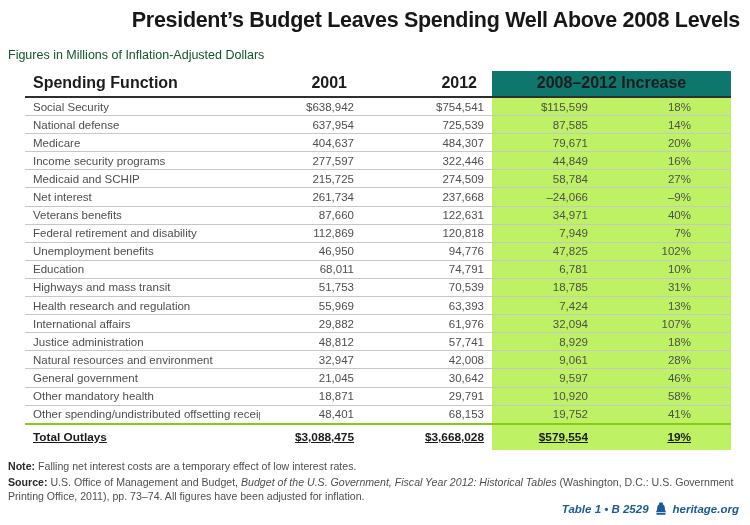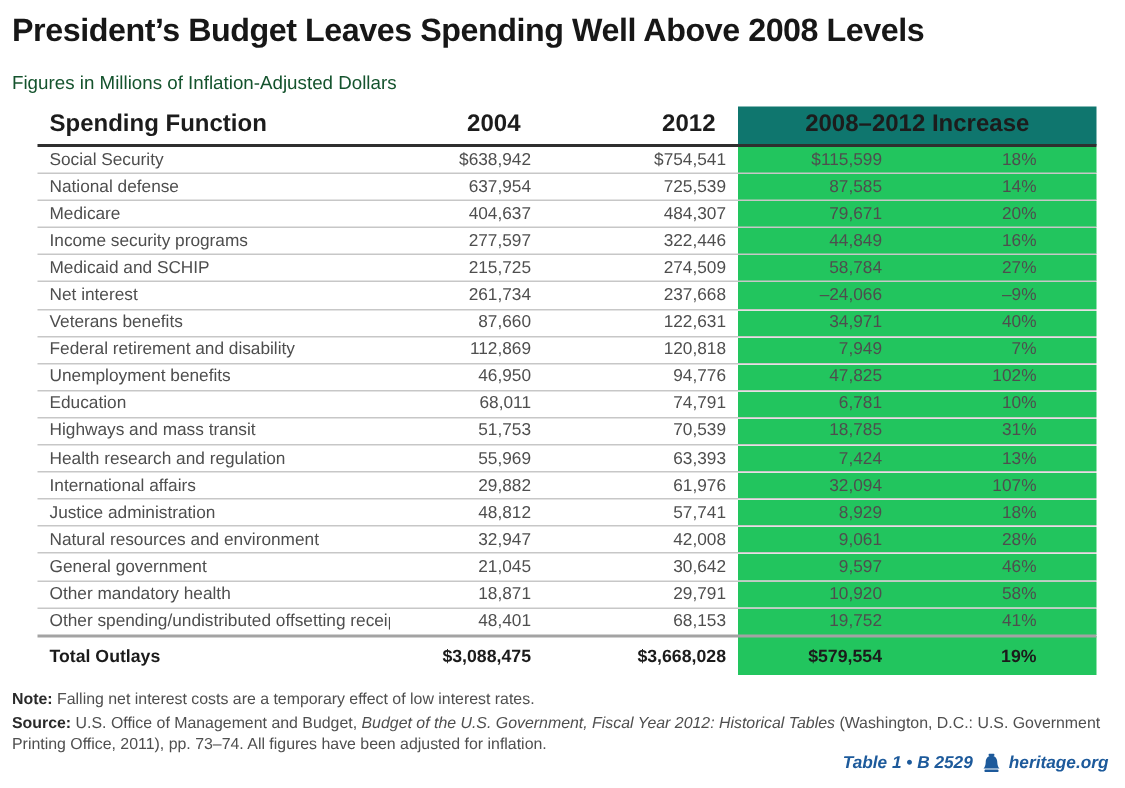--- a/index.html
+++ b/index.html
@@ -12,20 +12,21 @@
     overflow: hidden;
   }
   .page { padding: 5px 10px 0 8px; }
 
   .title {
     font-size: 21.5px;
     font-weight: bold;
     color: #171717;
     letter-spacing: -0.3px;
     margin: 3px 0 0 0;
+    text-align: right;
   }
   .subtitle {
     font-size: 12.5px;
     color: #14532d;
     margin-top: 15px;
   }
 
   table.budget {
     border-collapse: collapse;
     table-layout: fixed;
@@ -53,31 +54,32 @@
   tbody td {
     font-size: 11.5px;
     color: #4e4e4e;
     padding: 2.5px 8px 2.6px 8px;
     border-bottom: 1px solid #c7c7c7;
     white-space: nowrap;
     overflow: hidden;
   }
   td.fn   { text-align: left; }
   td.num  { text-align: right; }
-  td.band { background: #22c55e; }
+  td.band { background: #bef264; }
   td.incd { padding-right: 14px; }
   td.pct  { padding-right: 40px; }
 
   tfoot td {
     font-size: 11.8px;
     font-weight: bold;
     color: #1b1b1b;
     padding: 5px 8px 6px 8px;
-    border-top: 2px solid #a3a3a3;
+    border-top: 2px solid #84cc16;
     white-space: nowrap;
+    text-decoration: underline;
   }
 
   .notes {
     margin: 9px 0 0 0;
     font-size: 10.6px;
     color: #4f4f4f;
     line-height: 1.4;
     max-width: 738px;
   }
   .notes .lbl { font-weight: bold; color: #2a2a2a; text-align: right; }
@@ -108,21 +110,21 @@
     <colgroup>
       <col class="c-fn">
         <col class="c-2008">
         <col class="c-2012">
         <col class="c-inc">
         <col class="c-pct">
     </colgroup>
     <thead>
       <tr>
         <th class="fn">Spending Function</th>
-        <th class="num">2004</th>
+        <th class="num">2001</th>
         <th class="num">2012</th>
         <th class="inc" colspan="2">2008–2012 Increase</th>
       </tr>
     </thead>
     <tbody>
         <tr>
           <td class="fn">Social Security</td>
           <td class="num">$638,942</td>
           <td class="num">$754,541</td>
           <td class="num band incd">$115,599</td>

